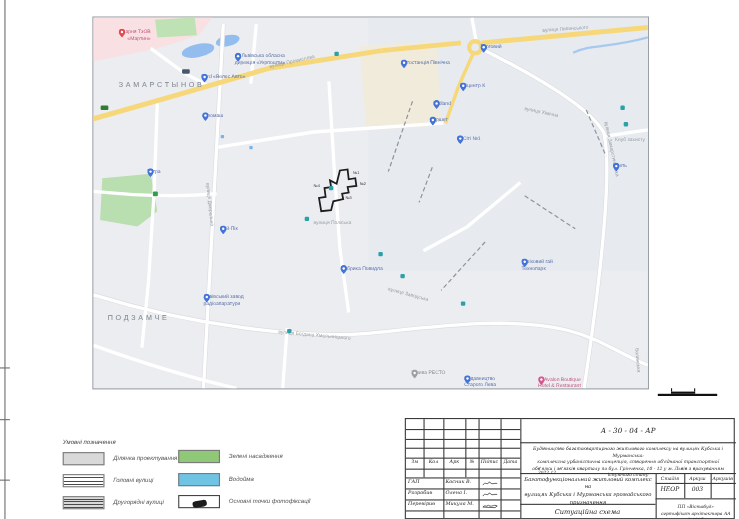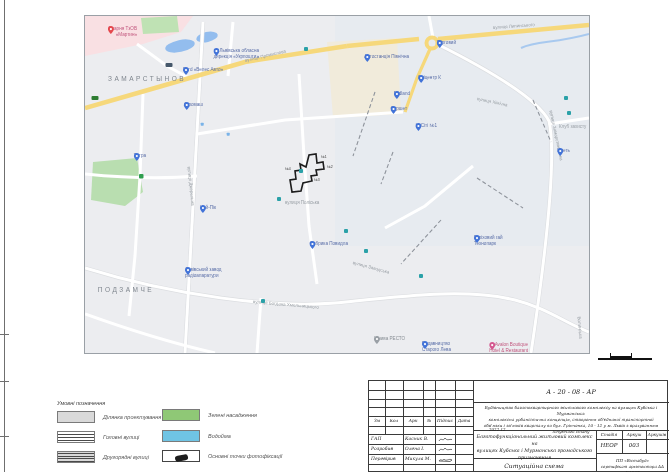--- a/index.html
+++ b/index.html
@@ -405,21 +405,21 @@
     <svg class="sig" style="left:69px;top:55px" width="15" height="7">
         <path d="M1,5 C3,1 5,6 7,2 C9,5 11,3 14,3.5" stroke="#333" stroke-width="0.7" fill="none"></path>
       </svg>
     <svg class="sig" style="left:69px;top:65px" width="15" height="7">
         <path d="M1,5 C3,1 5,6 7,2 C9,5 11,3 14,3.5" stroke="#333" stroke-width="0.7" fill="none"></path>
       </svg>
     <svg class="sig" style="left:69px;top:75px" width="15" height="7">
         <path d="M1,5 C3,2 4,6 6,3 C8,6 11,2 14,4 L12,5.5 Z" stroke="#333" stroke-width="0.7" fill="none"></path>
       </svg>
 
-    <div class="st st-c" style="left:202px;top:6.5px;font-size:6.5px">А - 20 - 08  -  АР</div>
+    <div class="st st-c" style="left:202px;top:6.5px;font-size:6.5px">А - 30 - 04  -  АР</div>
 
     <div class="st" style="left:108px;top:23.5px;width:188px;white-space:normal;text-align:center;font-size:4.1px;line-height:1.5">
       <div>Будівництво багатоквартирного житлового комплексу на вулицях Кубська і Мурманська:</div>
       <div>комплексна урбаністична концепція, створення об'єднаної транспортної</div>
       <div>обв'язки і зв'язків кварталу по бул. Грінченка, 10 - 12 у м. Львів з врахуванням</div>
       <div>існуючого стану</div>
     </div>
 
     <div class="st" style="left:120px;top:45.5px;font-size:4px">2022.12</div>
 

